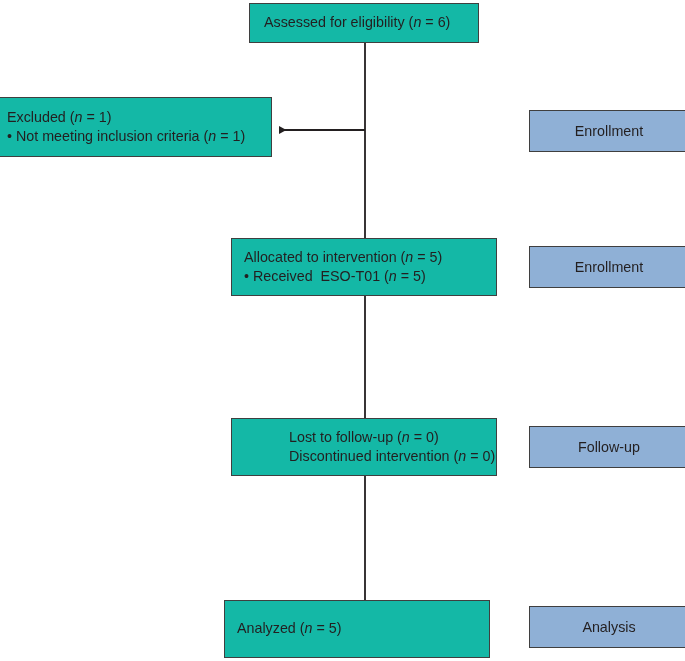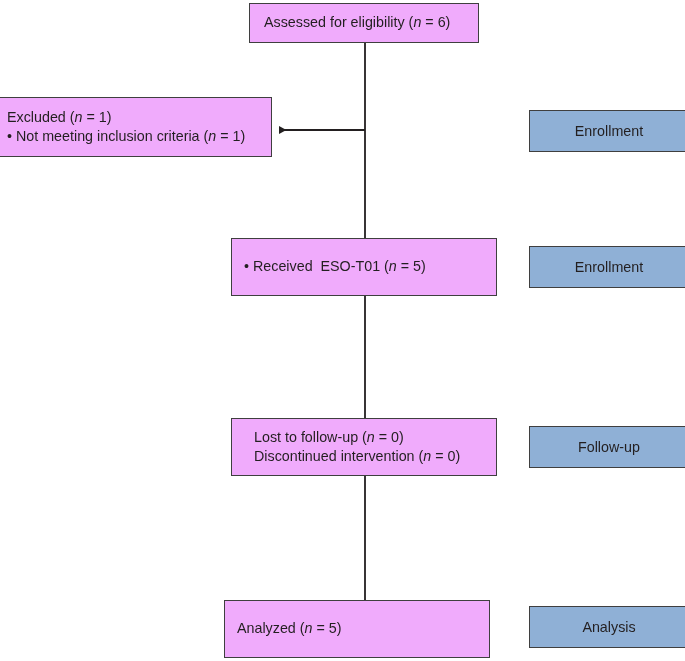--- a/index.html
+++ b/index.html
@@ -9,21 +9,21 @@
     font-family:"Liberation Sans",sans-serif;
     position:relative;
     overflow:hidden;
     color:#231f20;
   }
   #stage{position:absolute;left:0;top:0;width:685px;height:661px;}
 
   .box{
     position:absolute;
     box-sizing:border-box;
-    background:#f0abfc;
+    background:#14b8a6;
     border:1.6px solid #3f3f3f;
     display:flex;
     flex-direction:column;
     justify-content:center;
   }
   .box .line{
     font-size:14.3px;
     line-height:19.5px;
     color:#231f20;
     white-space:pre;
@@ -35,21 +35,21 @@
   #box-assessed{left:249px;top:3px;width:230px;height:40px;}
   #box-assessed .line{padding-left:14px;}
 
   
   #box-excluded{left:-6px;top:97px;width:278px;height:60px;}
 
   
   #box-allocated{left:231px;top:238px;width:266px;height:58px;}
 
   
-  #box-followup{left:231px;top:418px;width:266px;height:58px;}
+  #box-followup{left:231px;top:418px;width:266px;height:58px;padding-left:35px;}
   #box-followup .line{padding-left:22px;}
 
   
   #box-analyzed{left:224px;top:600px;width:266px;height:58px;}
 
   
   .tag{
     position:absolute;
     box-sizing:border-box;
     background:#8fb0d6;
@@ -98,20 +98,21 @@
   <div class="box center-one" id="box-assessed">
     <div class="line">Assessed for eligibility (<i class="ital">n</i> = 6)</div>
   </div>
 
   <div class="box" id="box-excluded">
     <div class="line">Excluded (<i class="ital">n</i> = 1)</div>
     <div class="line">• Not meeting inclusion criteria (<i class="ital">n</i> = 1)</div>
   </div>
 
   <div class="box" id="box-allocated">
+    <div class="line">Allocated to intervention (<i class="ital">n</i> = 5)</div>
     <div class="line">• Received  ESO-T01 (<i class="ital">n</i> = 5)</div>
   </div>
 
   <div class="box" id="box-followup">
     <div class="line">Lost to follow-up (<i class="ital">n</i> = 0)</div>
     <div class="line">Discontinued intervention (<i class="ital">n</i> = 0)</div>
   </div>
 
   <div class="box" id="box-analyzed">
     <div class="line">Analyzed (<i class="ital">n</i> = 5)</div>

